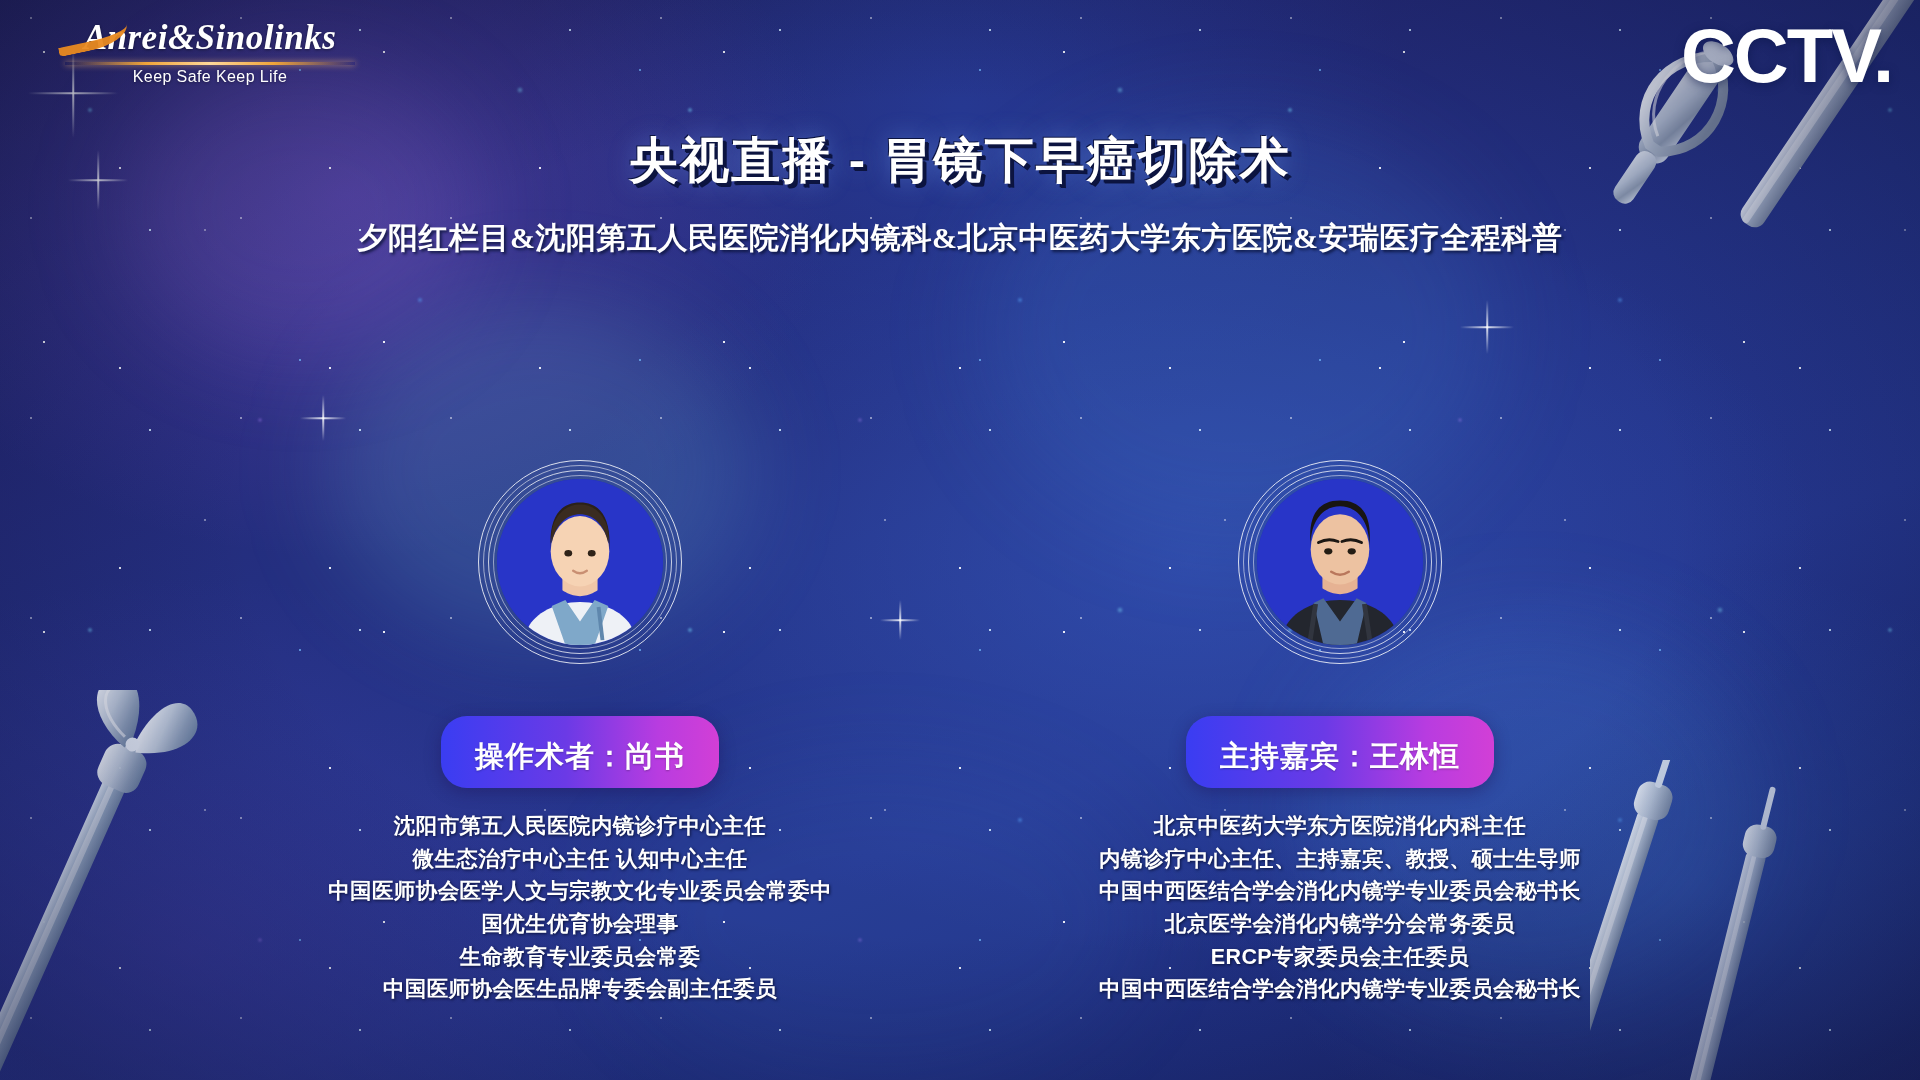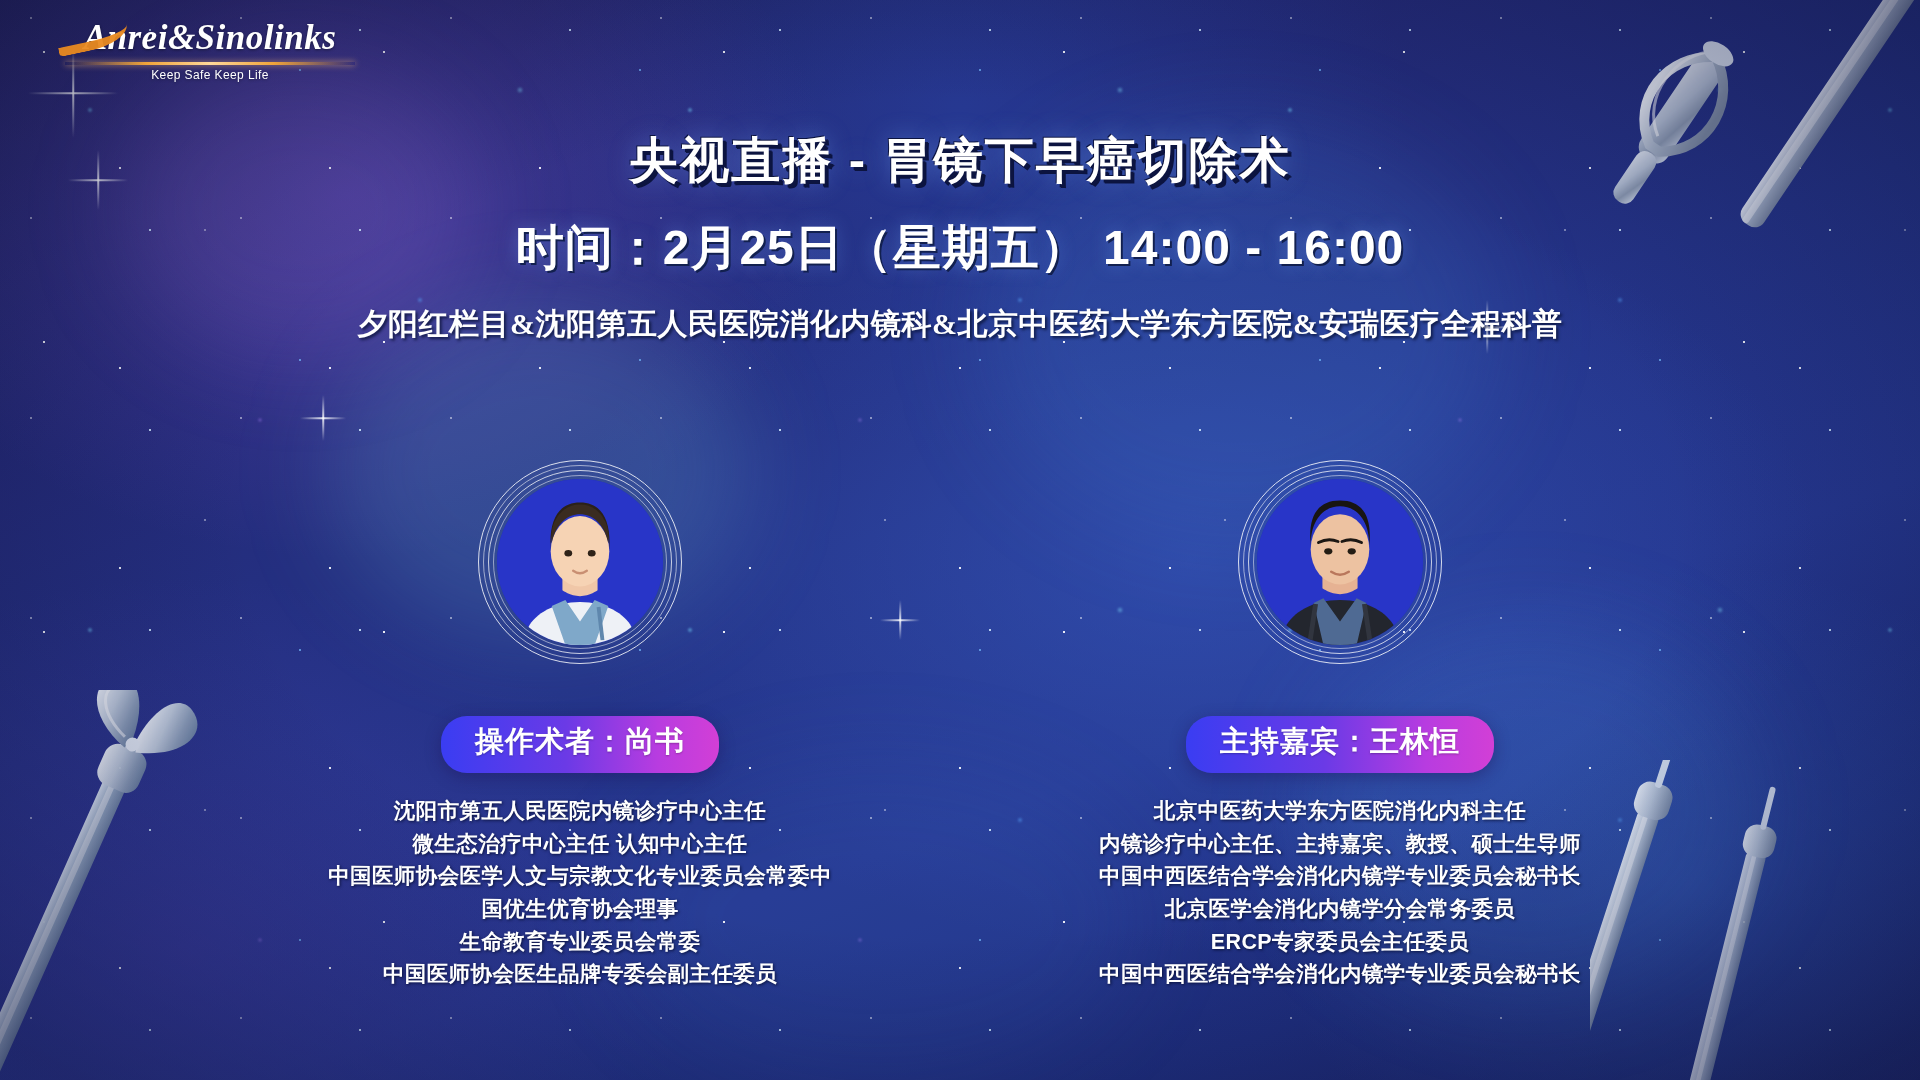--- a/index.html
+++ b/index.html
@@ -88,21 +88,21 @@
     position:absolute; left:-4px; top:2px; width:72px; height:30px;
     border-bottom:9px solid #e98a20; border-radius:0 0 60% 10%;
     transform:rotate(-12deg); opacity:.95;
   }
   .logo-rule {
     margin:4px auto 3px; width:290px; height:3px;
     background:linear-gradient(90deg, rgba(233,138,32,0) 0%, #f0a43a 28%, #ffd89a 50%, #f0a43a 72%, rgba(233,138,32,0) 100%);
     box-shadow:0 0 6px rgba(255,190,110,.7);
   }
   .logo-tag {
-    font-size:12px; color:#ffffff; letter-spacing:.4px; font-weight:400;
+    font-size:16px; color:#ffffff; letter-spacing:.4px; font-weight:400;
     text-shadow:0 1px 3px rgba(0,0,0,.4);
   }
   .cctv {
     position:absolute; right:28px; top:12px;
     font-family:"Liberation Sans","DejaVu Sans",sans-serif;
     font-weight:bold; font-size:76px; color:#ffffff; letter-spacing:-2px;
     text-shadow:0 2px 10px rgba(10,20,70,.55);
   }
 
   
@@ -137,21 +137,21 @@
   .r2 { inset:5px; border-color:rgba(255,255,255,.55)!important; }
   .r3 { inset:10px; border-color:rgba(255,255,255,.75)!important; }
   .r4 { inset:15px; border-color:rgba(255,255,255,.5)!important; }
   .avatar-photo {
     position:absolute; inset:19px; border-radius:50%; overflow:hidden;
     background:#2835c8; box-shadow:inset 0 0 30px rgba(0,0,0,.18);
   }
   .avatar-photo svg { display:block; width:100%; height:100%; }
 
   .name-badge {
-    display:inline-block; margin-top:52px; padding:6px 34px 11px; border-radius:26px;
+    display:inline-block; margin-top:52px; padding:21px 34px 11px; border-radius:26px;
     font-size:29px; font-weight:bold; color:#ffffff; letter-spacing:1px;
     background:linear-gradient(90deg,#3a3df2 0%,#6b3ae6 45%,#b83ce0 78%,#d23fd6 100%);
     box-shadow:0 4px 16px rgba(30,20,90,.45);
     text-shadow:0 1px 2px rgba(0,0,0,.25);
   }
   .creds { margin-top:22px;text-align:center; }
   .creds div {
     font-size:21.5px; font-weight:bold; color:#ffffff; line-height:1.52;
     letter-spacing:.4px; text-shadow:1px 1px 3px rgba(6,12,45,.85);
     white-space:nowrap;
@@ -263,24 +263,24 @@
 
   <div class="logo-wrap">
     <div class="logo-mark">
       <span class="logo-swoosh"></span>
       <span>Anrei&amp;Sinolinks</span>
     </div>
     <div class="logo-rule"></div>
     <div class="logo-tag">Keep Safe Keep Life</div>
   </div>
 
+  <div class="cctv">CCTV.</div>
 
   <div class="title-block">
     <div class="main-title">央视直播 - 胃镜下早癌切除术</div>
-    <div class="time-line">时间：2月25日（星期五） 14:00 - 16:00</div>
     <div class="partners">夕阳红栏目&amp;沈阳第五人民医院消化内镜科&amp;北京中医药大学东方医院&amp;安瑞医疗全程科普</div>
   </div>
 
   <div class="people">
 
     <div class="person">
       <div class="avatar-ring">
         <span class="ring r1"></span>
         <span class="ring r2"></span>
         <span class="ring r3"></span>

